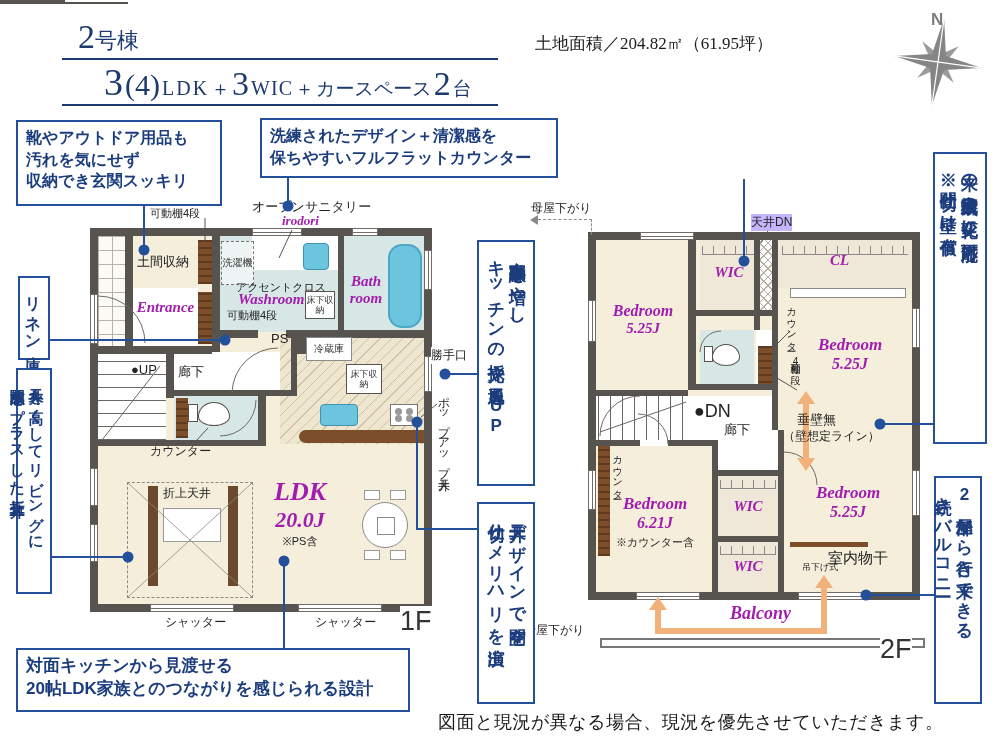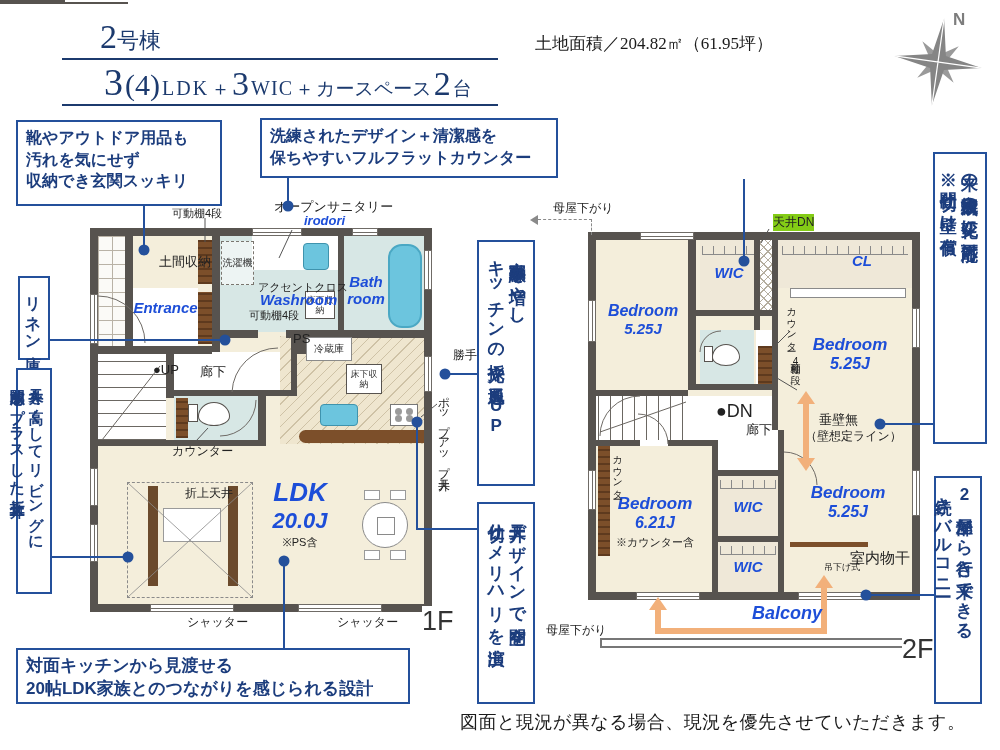--- a/index.html
+++ b/index.html
@@ -36,24 +36,24 @@
   .crosshatch{background:repeating-linear-gradient(45deg,#b5ae9f 0 1px,transparent 1px 6px),
               repeating-linear-gradient(-45deg,#b5ae9f 0 1px,transparent 1px 6px),#fff;}
   .stairsH{background:repeating-linear-gradient(0deg,#6b6762 0 1px,transparent 1px 13px),#fff;z-index:2;}
   .stairsV{background:repeating-linear-gradient(90deg,#6b6762 0 1px,transparent 1px 12px),#fff;z-index:2;}
   .win{background:#fff;border:1px solid #6f6b66;z-index:5;}
   .win.hw::after{content:"";position:absolute;left:0;right:0;top:50%;height:1px;background:#6f6b66;}
   .win.vw::after{content:"";position:absolute;top:0;bottom:0;left:50%;width:1px;background:#6f6b66;}
   .shelf{background:repeating-linear-gradient(0deg,#5e3a1e 0 2px,#7c4f2a 2px 7px);z-index:3;}
   .ticks{position:absolute;height:8px;border-bottom:1px solid #8a8a8a;z-index:3;
          background:repeating-linear-gradient(90deg,#8a8a8a 0 1px,transparent 1px 11px);}
-  .lbl{position:absolute;white-space:nowrap;color:#222;z-index:10;margin-left:22px;}
+  .lbl{position:absolute;white-space:nowrap;color:#222;z-index:10;}
   .vlbl{position:absolute;writing-mode:vertical-rl;text-orientation:upright;white-space:nowrap;
         color:#222;z-index:10;line-height:1;}
-  .serifbi{font-family:Liberation Sans, sans-serif;font-style:italic;font-weight:bold;color:#1d4ed8;}
+  .serifbi{font-family:Liberation Serif, serif;font-style:italic;font-weight:bold;color:#a21caf;}
   .roomlabel{position:absolute;display:flex;flex-direction:column;align-items:center;
              justify-content:center;z-index:10;text-align:center;}
   .smallbox{position:absolute;background:#fff;border:1px solid #57534f;z-index:6;
             font-size:9px;line-height:1.15;display:flex;align-items:center;justify-content:center;
             text-align:center;color:#333;}
   .dashedbox{position:absolute;border:1px dashed #7a766f;z-index:6;background:rgba(255,255,255,.55);
              font-size:10px;color:#333;display:flex;align-items:center;justify-content:center;}
   .fix{z-index:6;}
   .orange{position:absolute;background:#f2b07a;z-index:9;}
   .otri{position:absolute;width:0;height:0;z-index:9;}
@@ -121,21 +121,21 @@
     <span>開放感をプラスした折上天井</span>
   </div>
   <div class="callout v" style="left:477px;top:240px;width:58px;height:246px;font-size:17px;">
     <span>家事動線を増やし、</span>
     <span>キッチンの採光や通風をUP</span>
   </div>
   <div class="callout v" style="left:477px;top:502px;width:58px;height:202px;font-size:17px;">
     <span>天井デザインで空間を</span>
     <span>仕切りメリハリを演出</span>
   </div>
-  <div class="callout h" style="left:16px;top:648px;width:394px;height:56px;font-size:17px;">
+  <div class="callout h" style="left:16px;top:648px;width:394px;height:64px;font-size:17px;">
     <div>対面キッチンから見渡せる</div>
     <div>20帖LDK家族とのつながりを感じられる設計</div>
   </div>
 
   <div class="cline" style="left:143px;top:205px;width:2px;height:45px;"></div>
   <div class="cdot" style="left:144px;top:250px;"></div>
   <div class="cline" style="left:287px;top:177px;width:2px;height:28px;"></div>
   <div class="cdot" style="left:288px;top:206px;"></div>
   <div class="cline" style="left:743px;top:179px;width:2px;height:81px;"></div>
   <div class="cdot" style="left:744px;top:261px;"></div>
@@ -342,21 +342,21 @@
     <div class="orange" style="left:821px;top:586px;width:6px;height:48px;"></div>
     <div class="otri" style="left:815px;top:575px;border-left:9px solid transparent;border-right:9px solid transparent;border-bottom:13px solid #f2b07a;"></div>
 
     <div class="dashline" style="left:538px;top:219px;width:54px;border-top:1px dashed #8a8a8a;"></div>
     <div class="dashline" style="left:591px;top:219px;height:16px;border-left:1px dashed #8a8a8a;"></div>
     <div class="otri" style="left:530px;top:215px;border-top:5px solid transparent;border-bottom:5px solid transparent;border-right:8px solid #8a8a8a;"></div>
     <div class="dashline" style="left:498px;top:630px;width:26px;border-top:1px dashed #8a8a8a;"></div>
     <div class="otri" style="left:490px;top:626px;border-top:5px solid transparent;border-bottom:5px solid transparent;border-right:8px solid #8a8a8a;"></div>
 
     <div class="lbl" style="left:531px;top:200px;font-size:12px;">母屋下がり</div>
-    <div class="lbl" style="left:751px;top:214px;font-size:12px;background:#84cc16;">天井DN</div>
+    <div class="lbl" style="left:751px;top:214px;font-size:12px;background:#c4b5fd;">天井DN</div>
     <div class="roomlabel" style="left:598px;top:292px;width:90px;height:54px;">
       <div class="serifbi" style="font-size:16px;">Bedroom</div>
       <div class="serifbi" style="font-size:15px;">5.25J</div>
     </div>
     <div class="roomlabel serifbi" style="left:700px;top:262px;width:58px;height:20px;font-size:15px;">
       <div>WIC</div>
     </div>
     <div class="lbl serifbi" style="left:830px;top:252px;font-size:15px;">CL</div>
     <div class="roomlabel" style="left:794px;top:326px;width:112px;height:56px;">
       <div class="serifbi" style="font-size:17px;">Bedroom</div>

